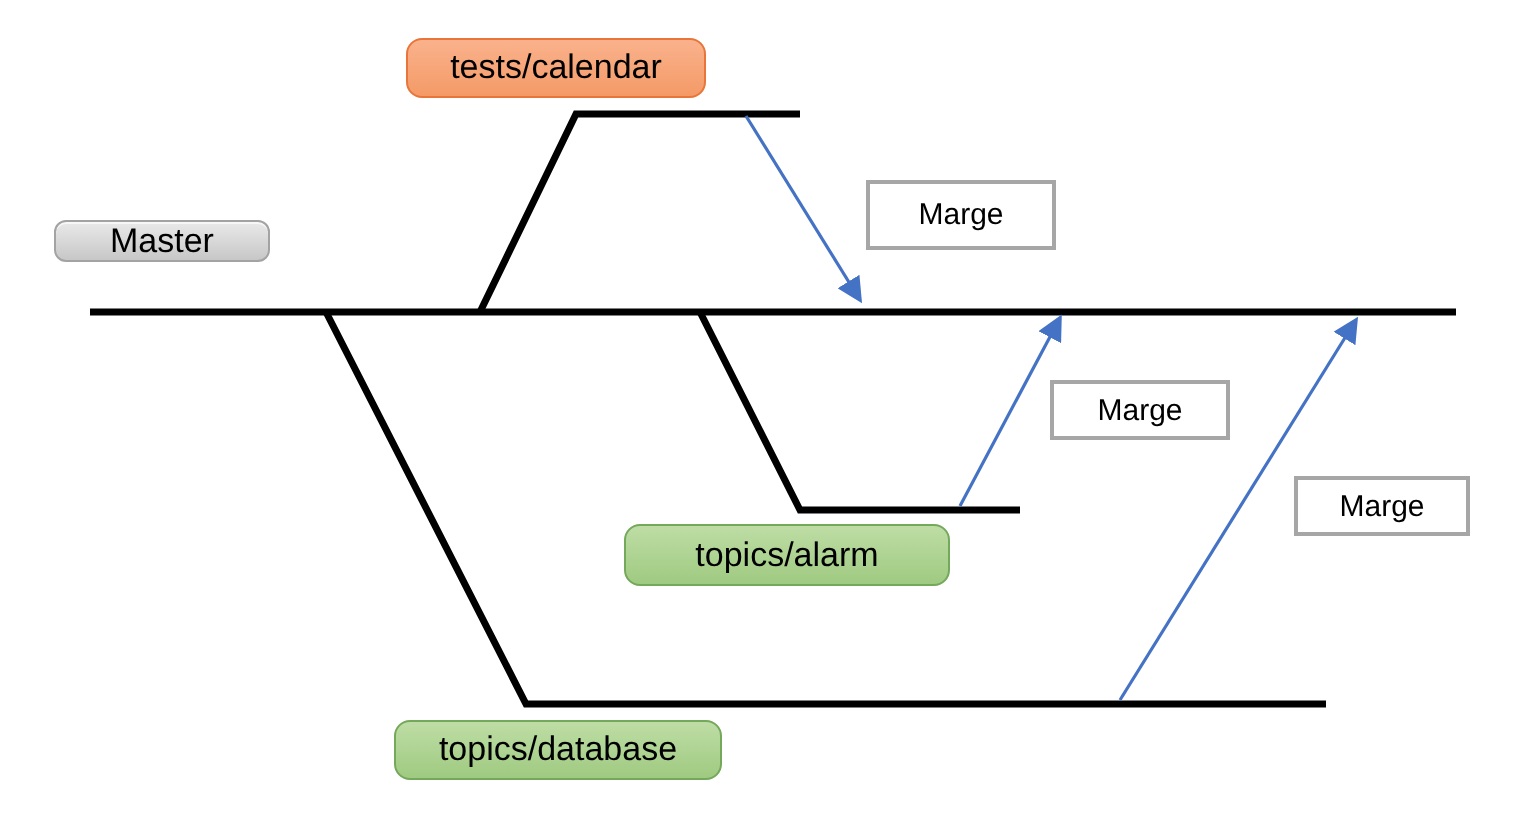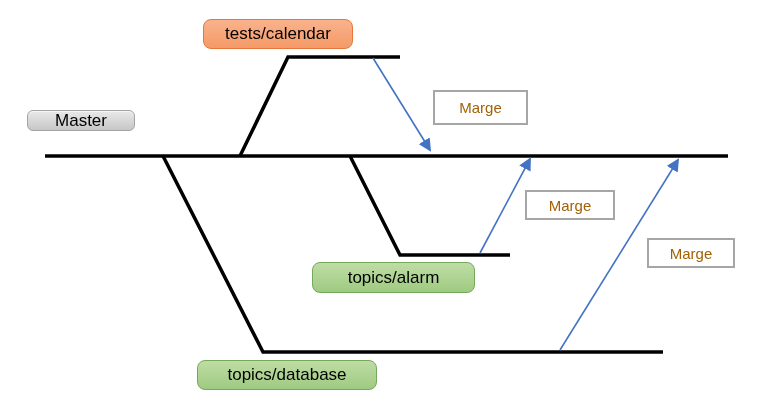--- a/index.html
+++ b/index.html
@@ -29,25 +29,25 @@
     border-color: #a3a3a3; border-radius: 6px;
     box-shadow: inset 0 1px 0 rgba(255,255,255,0.65);
   }
   .box-calendar {
     left: 203px; top: 19px; width: 150px; height: 30px;
     background: linear-gradient(#fab28c, #f49a67);
     border-color: #e8763a;
   }
   .box-green { background: linear-gradient(#bedda5, #9fca81); border-color: #74a85a; }
   .box-alarm    { left: 312px; top: 262px; width: 163px; height: 31px; }
-  .box-database { left: 197px; top: 360px; width: 180px; height: 30px; }
+  .box-database { left: 197px; top: 360px; width: 164px; height: 30px; }
   .merge-box {
     background: #ffffff;
     border: 2px solid #a6a6a6;
-    color: #a16207;
+    color: #000000;
     font-size: 15px;
   }
   .merge-1 { left: 433px; top: 90px;  width: 95px; height: 35px; }
   .merge-2 { left: 525px; top: 190px; width: 90px; height: 30px; }
   .merge-3 { left: 647px; top: 238px; width: 88px; height: 30px; }
 </style>
 </head>
 <body>
 
 <div class="canvas">

